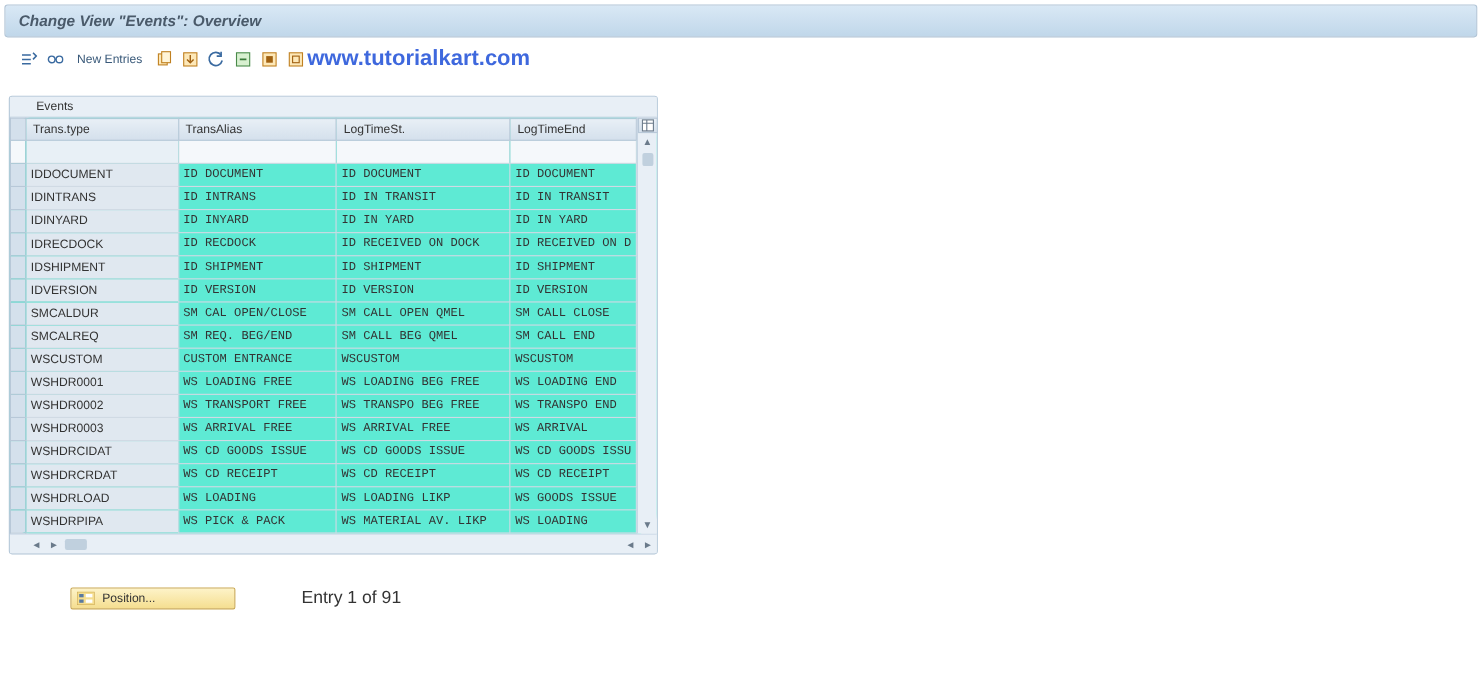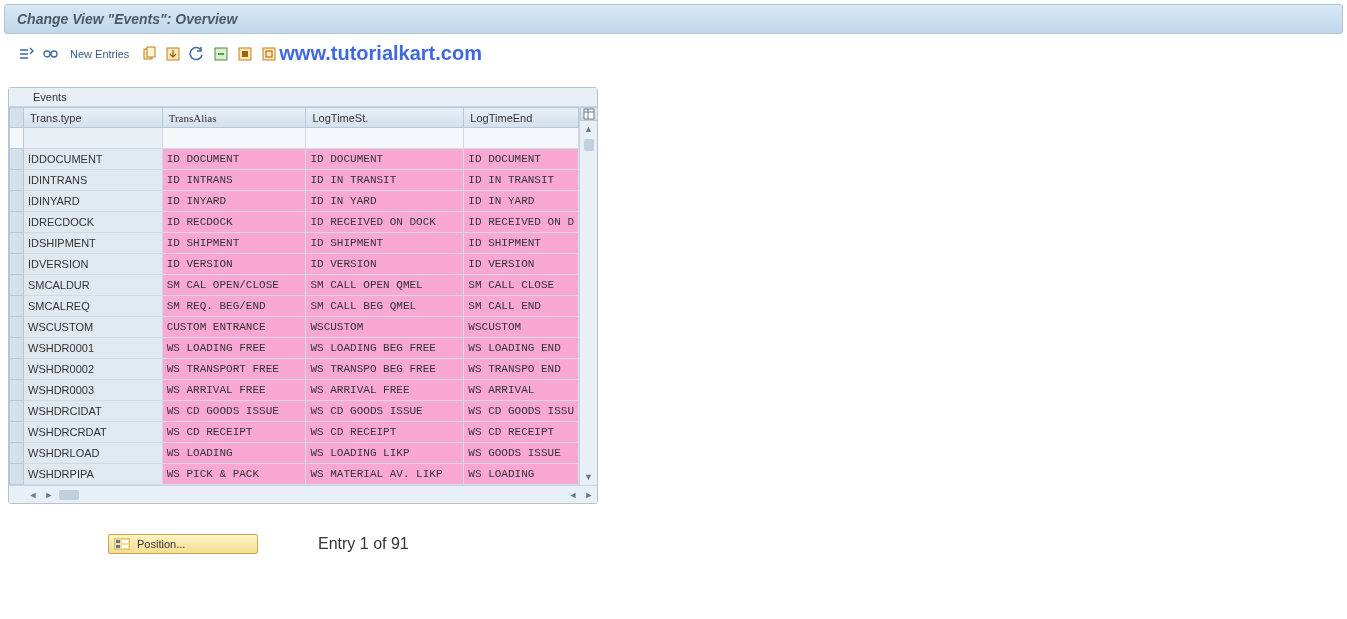--- a/index.html
+++ b/index.html
@@ -72,21 +72,21 @@
       font-size: 11px;
       color: #333;
       background: #e8eff6;
       border-bottom: 1px solid #c8d6e4;
     }
 
     
     .table-wrap {
       position: relative;
       display: flex;
-      background: #f9a8d4;
+      background: #5eead4;
       border-radius: 18px;
     }
     table {
       border-collapse: collapse;
       width: 100%;
       font-size: 11px;
     }
     th {
       background: linear-gradient(to bottom, #e8eff6, #d4e0ec);
       border: 1px solid #b8c8d8;
@@ -113,21 +113,21 @@
       overflow: hidden;
     }
     td.trans-type {
       background: #e0e8f0;
       font-family: Arial, sans-serif;
     }
     tr.input-row td { background: #f5f8fb; }
     tr.input-row td.trans-type { background:#e8f0f6; }
 
     .col-tt { width: 148px; }
-    .col-ta { width: 148px; font-family: Liberation Serif, serif; }
+    .col-ta { width: 148px; }
     .col-ls { width: 161px; }
     .col-le { width: 108px; }
 
     .settings-hdr {
       width: 18px;
       background: linear-gradient(to bottom, #e8eff6, #d4e0ec);
       border:1px solid #b8c8d8;
       display:flex; align-items:center; justify-content:center;
     }
 
@@ -171,21 +171,21 @@
       width:20px; height:10px; background:#c0d0de; border-radius:2px;
       margin-left:2px;
     }
     .hscroll-row .gap { flex:1; }
     .hscroll-row .right-group {
       display:flex; align-items:center;
     }
 
     
     .footer {
-      margin: 30px 108px;
+      margin: 30px 64px;
       display:flex; align-items:center; gap: 60px;
     }
     .position-btn {
       display:flex; align-items:center;
       border:1px solid #caa850;
       background: linear-gradient(to bottom, #fdf3c8, #f5de90);
       padding:2px 8px 2px 4px;
       border-radius:2px;
       font-size:11px;
       cursor:pointer;

